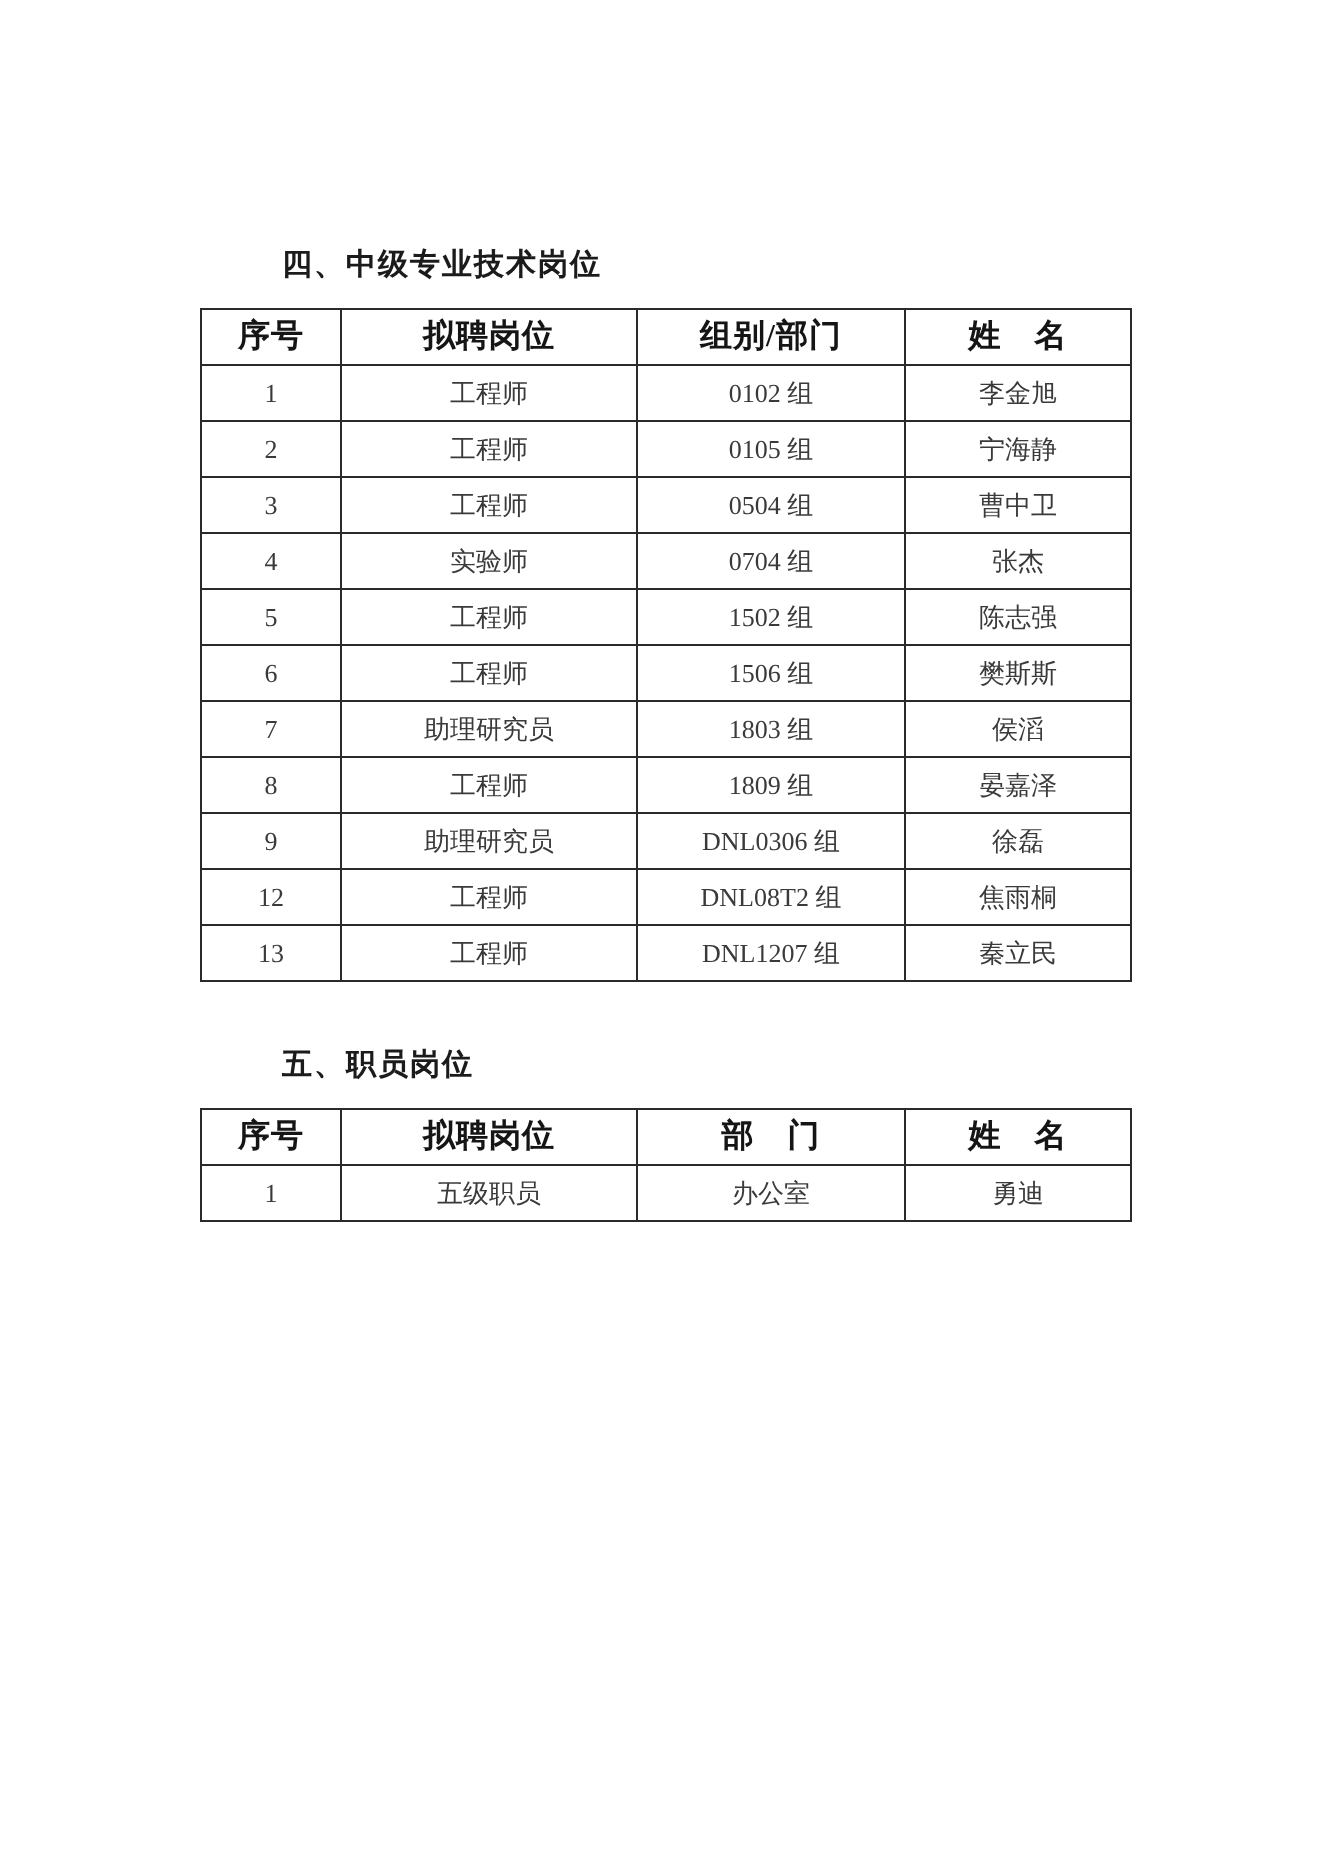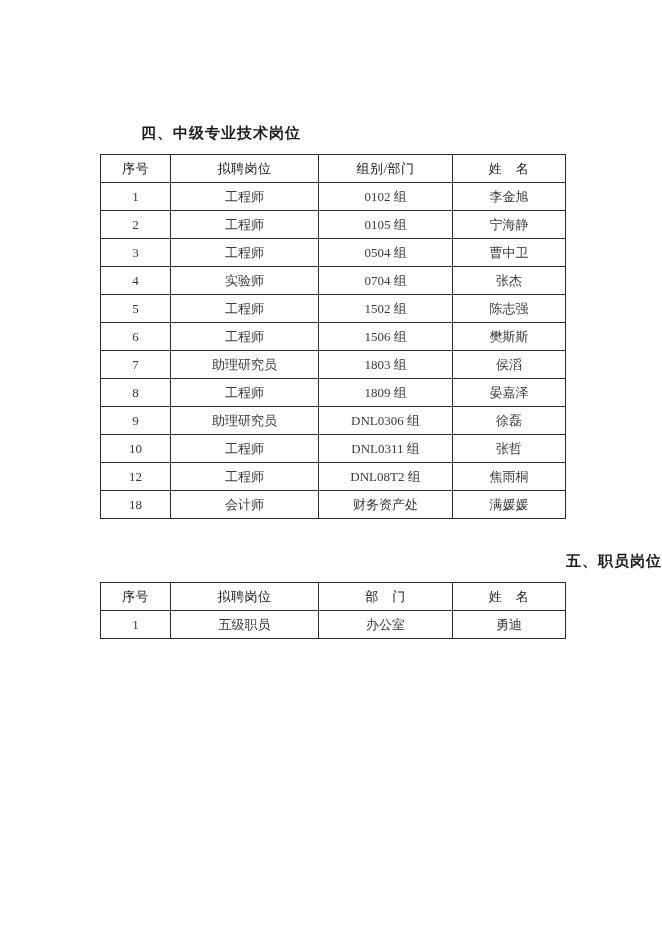--- a/index.html
+++ b/index.html
@@ -37,37 +37,36 @@
   .data-table td {
     border: 1px solid #2a2a2a;
     height: 27px;
     padding: 0;
     text-align: center;
     vertical-align: middle;
     overflow: hidden;
     white-space: nowrap;
   }
   .data-table th {
-    font-size: 13px;
-    font-weight: normal;
+    font-size: 16px;
+    font-weight: bold;
     color: #151515;
     letter-spacing: 0.5px;
   }
   .data-table td {
     font-size: 13px;
     font-weight: normal;
     color: #3a3a3a;
   }
   .col-index  { width: 70px; }
   .col-post   { width: 148px; }
   .col-dept   { width: 134px; }
   .col-name   { width: 113px; }
   .section-2 .section-title {
     margin-top: 33px;
-    text-align: right;
   }
 </style>
 </head>
 <body>
 
 <div class="page">
 
   <section class="section-1">
     <h2 class="section-title">四、中级专业技术岗位</h2>
     <table class="data-table">
@@ -134,36 +133,30 @@
             <td>1809 组</td>
             <td>晏嘉泽</td>
           </tr>
           <tr>
             <td>9</td>
             <td>助理研究员</td>
             <td>DNL0306 组</td>
             <td>徐磊</td>
           </tr>
           <tr>
-            <td>10</td>
-            <td>工程师</td>
-            <td>DNL0311 组</td>
-            <td>张哲</td>
-          </tr>
-          <tr>
             <td>12</td>
             <td>工程师</td>
             <td>DNL08T2 组</td>
             <td>焦雨桐</td>
           </tr>
           <tr>
-            <td>18</td>
-            <td>会计师</td>
-            <td>财务资产处</td>
-            <td>满媛媛</td>
+            <td>13</td>
+            <td>工程师</td>
+            <td>DNL1207 组</td>
+            <td>秦立民</td>
           </tr>
         </tbody>
     </table>
   </section>
 
   <section class="section-2">
     <h2 class="section-title">五、职员岗位</h2>
     <table class="data-table">
       <colgroup>
         <col class="col-index">

